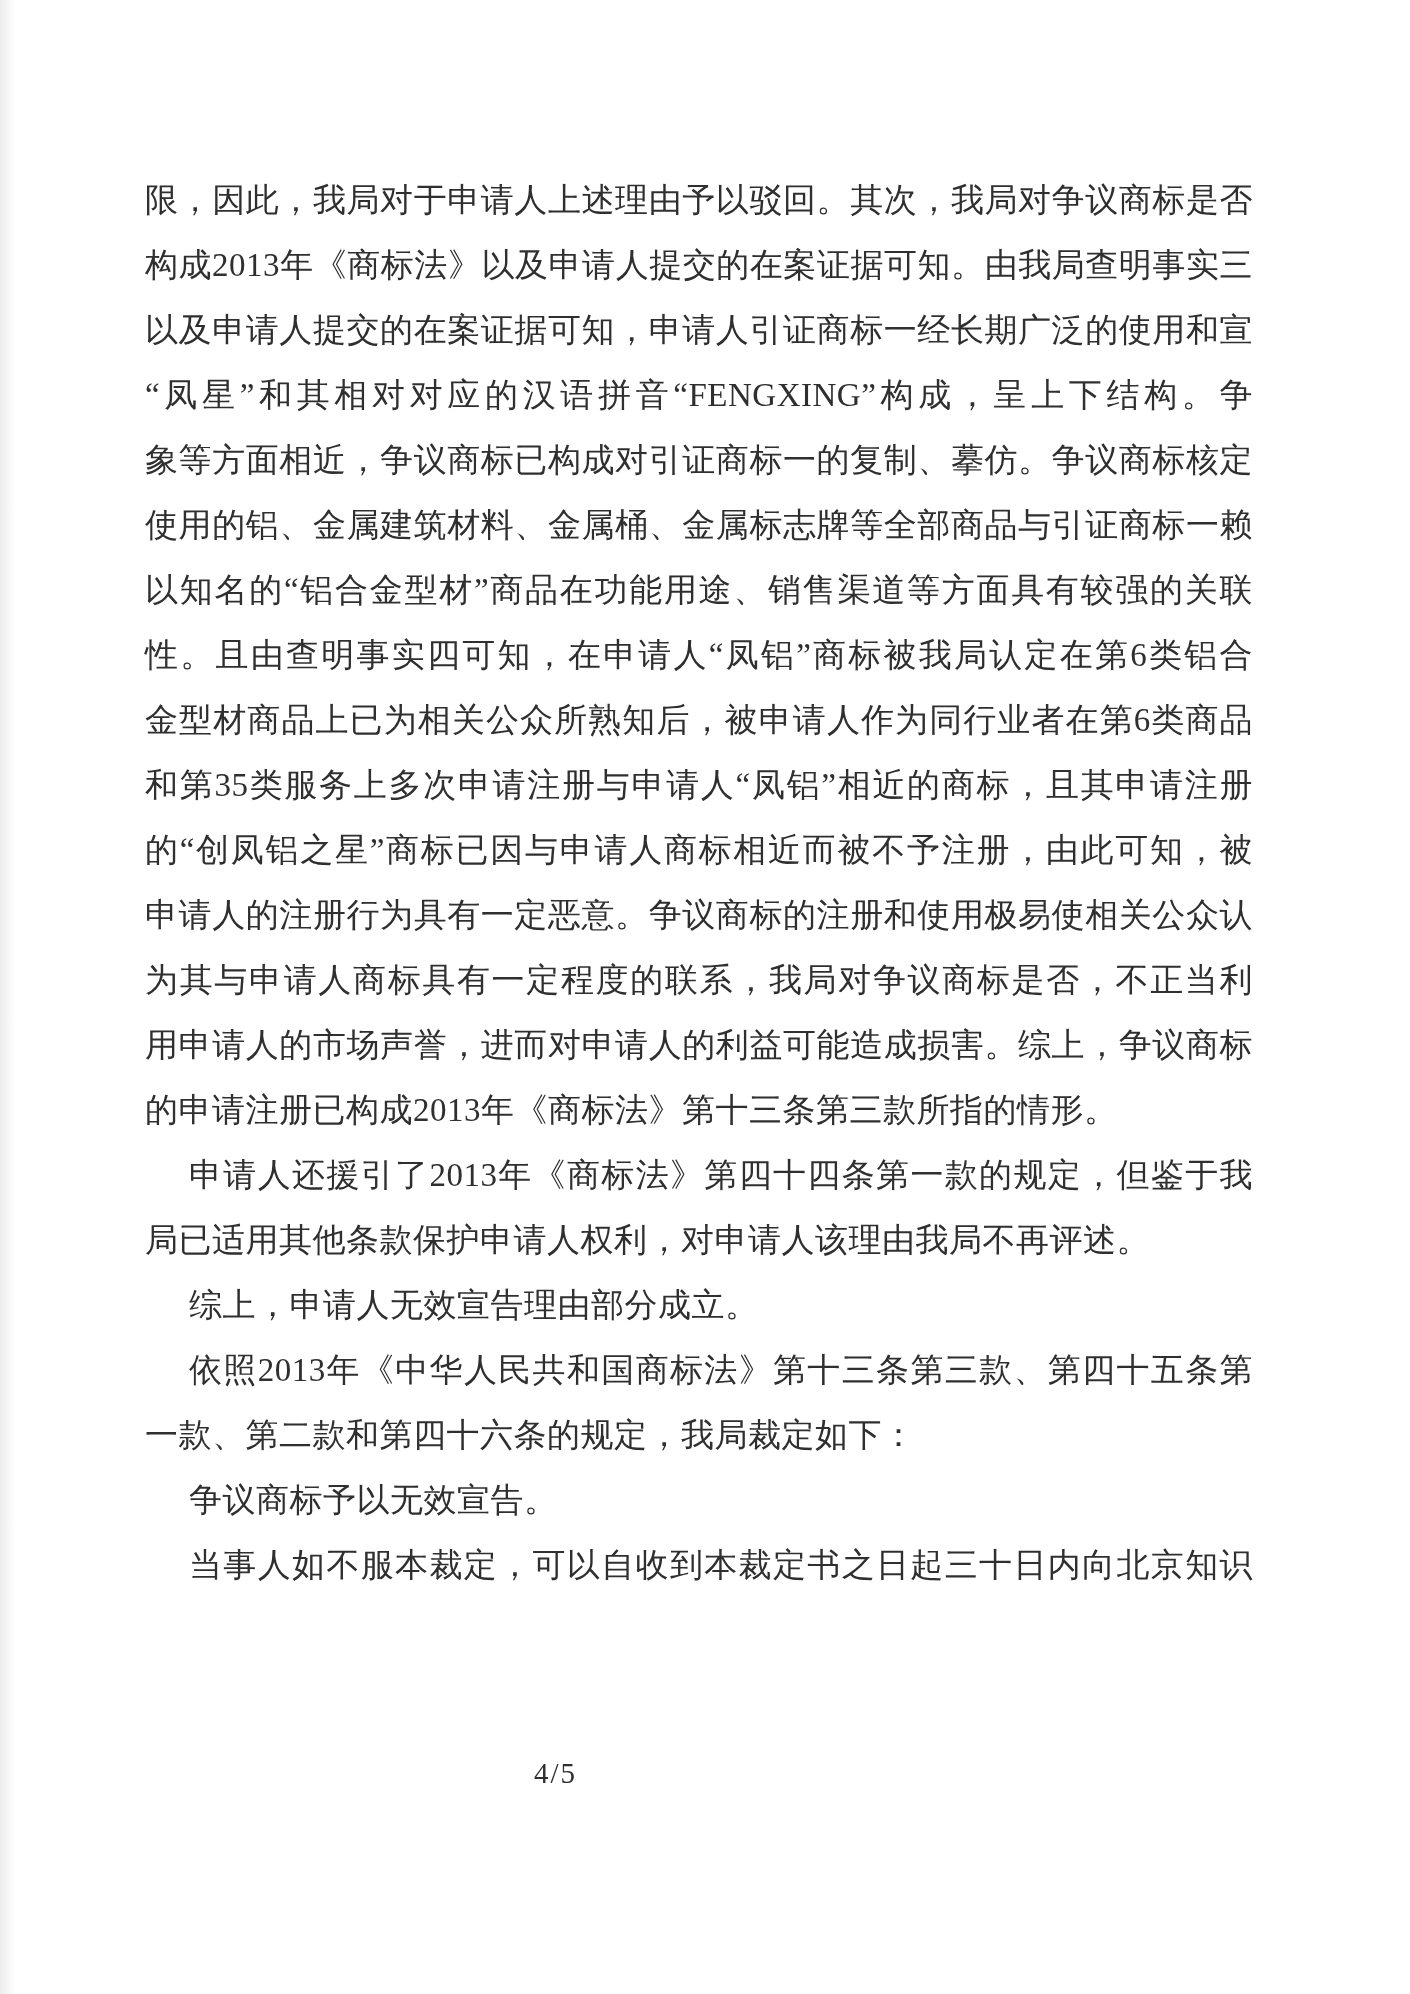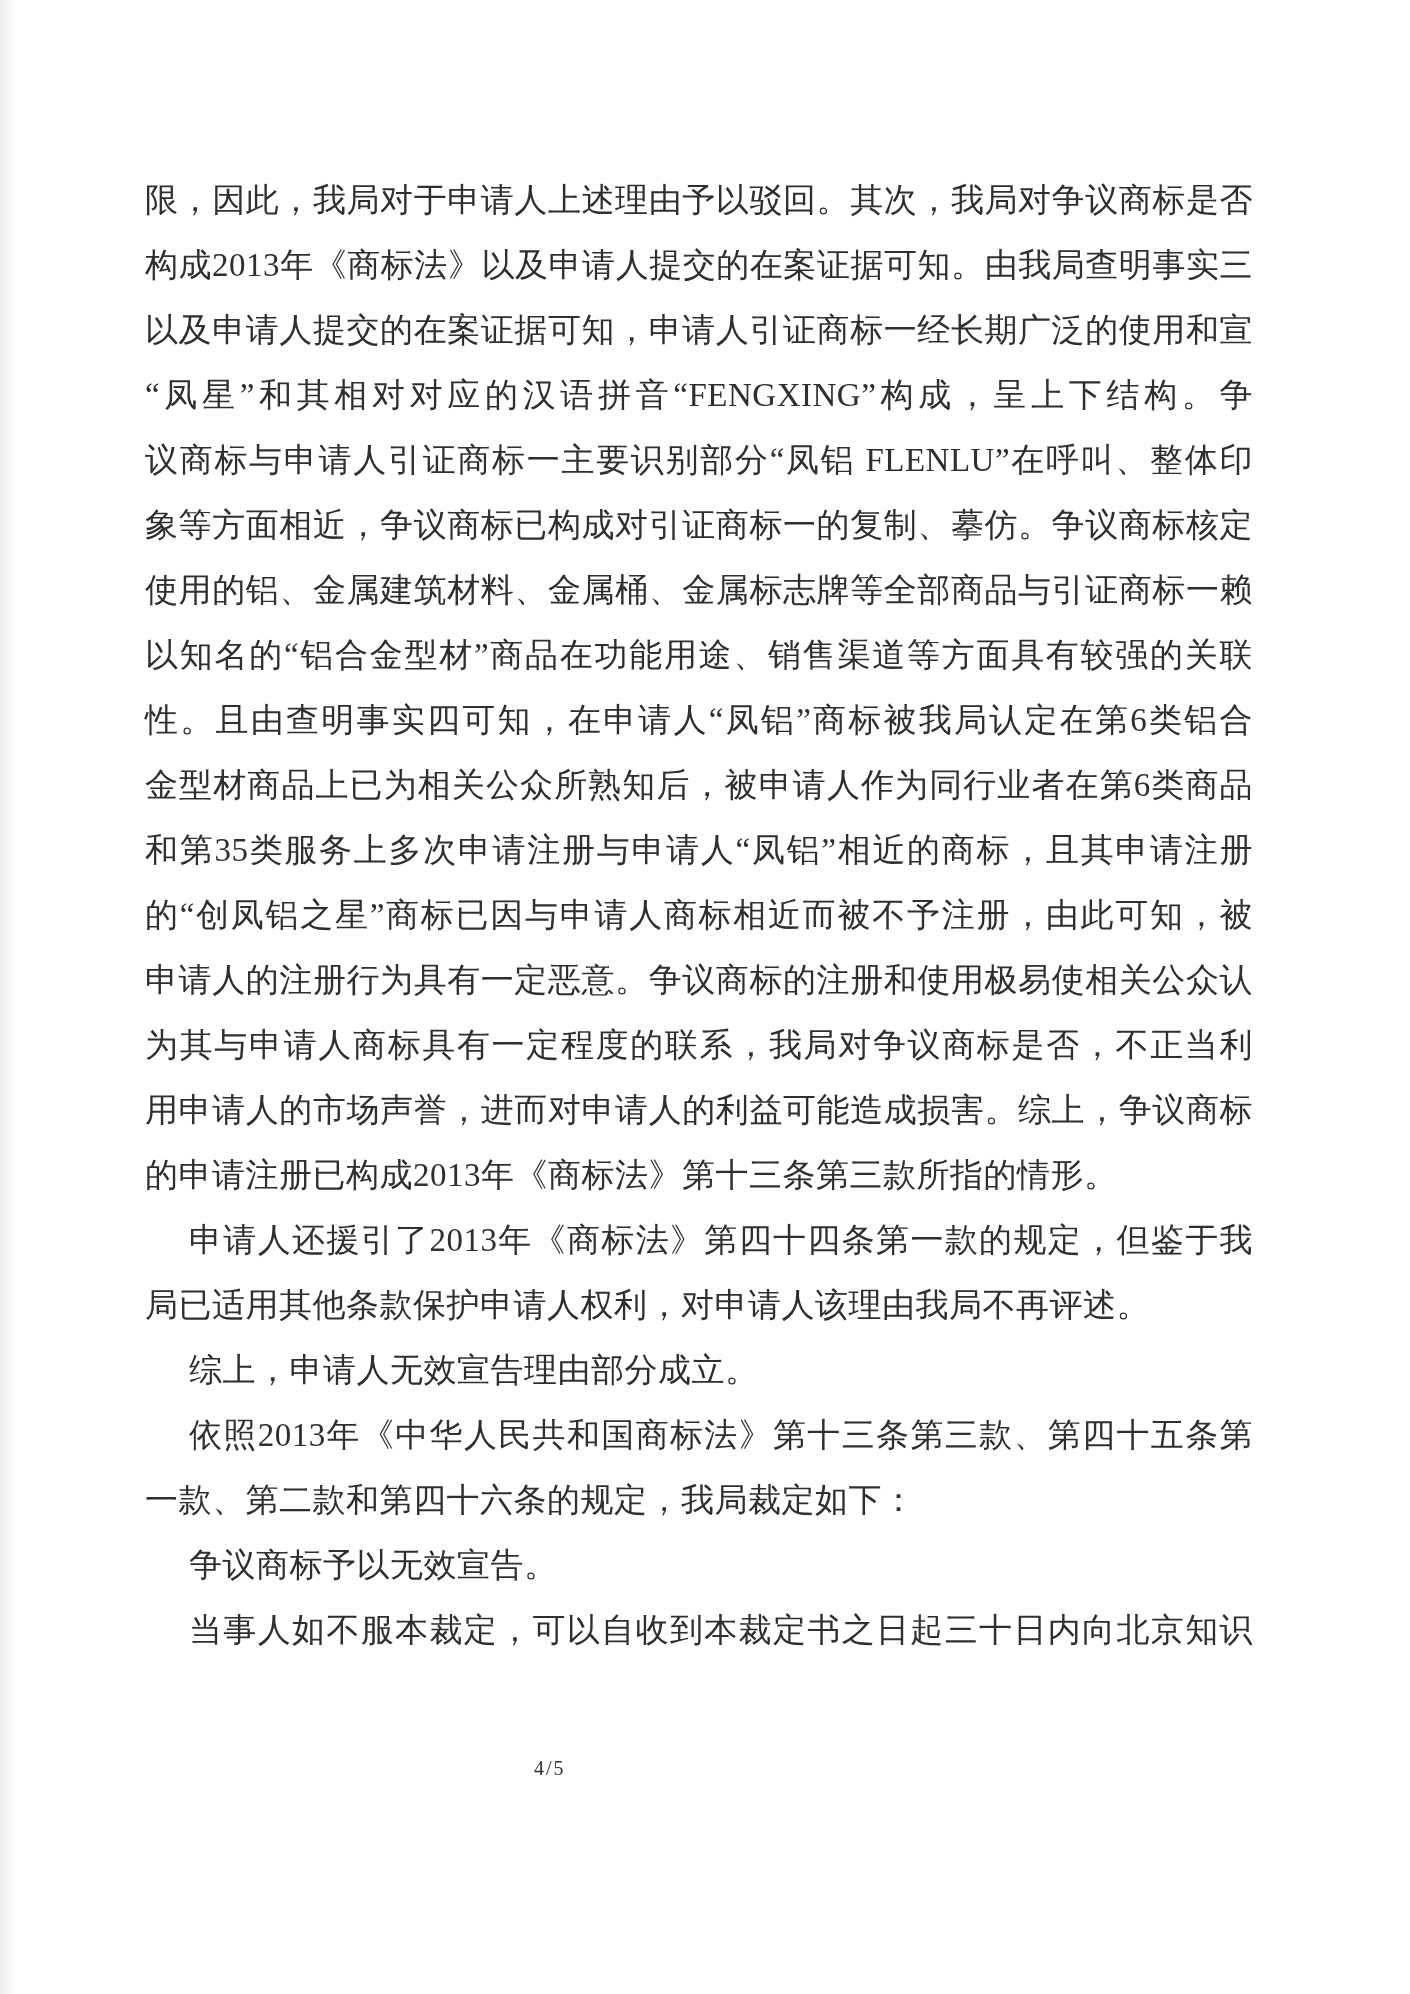--- a/index.html
+++ b/index.html
@@ -45,36 +45,35 @@
     text-align-last: justify;
     text-justify: inter-character;
   }
   .line.indent {
     text-indent: 44px;
   }
   .page-footer {
     position: absolute;
     left: 534px;
     top: 1757px;
-    font-size: 20px;
+    font-size: 29px;
     letter-spacing: 2px;
     color: #2f2f2f;
   }
 </style>
 </head>
 <body>
 
 <div class="page">
   <div class="scan-edge"></div>
   <div class="text-body">
       <div class="line full">限，因此，我局对于申请人上述理由予以驳回。其次，我局对争议商标是否</div>
       <div class="line full">构成2013年《商标法》以及申请人提交的在案证据可知。由我局查明事实三</div>
       <div class="line full">以及申请人提交的在案证据可知，申请人引证商标一经长期广泛的使用和宣</div>
       <div class="line full">“凤星”和其相对对应的汉语拼音“FENGXING”构成，呈上下结构。争</div>
-      <div class="line full">议商标与申请人引证商标一主要识别部分“凤铝 FLENLU”在呼叫、整体印</div>
       <div class="line full">象等方面相近，争议商标已构成对引证商标一的复制、摹仿。争议商标核定</div>
       <div class="line full">使用的铝、金属建筑材料、金属桶、金属标志牌等全部商品与引证商标一赖</div>
       <div class="line full">以知名的“铝合金型材”商品在功能用途、销售渠道等方面具有较强的关联</div>
       <div class="line full">性。且由查明事实四可知，在申请人“凤铝”商标被我局认定在第6类铝合</div>
       <div class="line full">金型材商品上已为相关公众所熟知后，被申请人作为同行业者在第6类商品</div>
       <div class="line full">和第35类服务上多次申请注册与申请人“凤铝”相近的商标，且其申请注册</div>
       <div class="line full">的“创凤铝之星”商标已因与申请人商标相近而被不予注册，由此可知，被</div>
       <div class="line full">申请人的注册行为具有一定恶意。争议商标的注册和使用极易使相关公众认</div>
       <div class="line full">为其与申请人商标具有一定程度的联系，我局对争议商标是否，不正当利</div>
       <div class="line full">用申请人的市场声誉，进而对申请人的利益可能造成损害。综上，争议商标</div>

